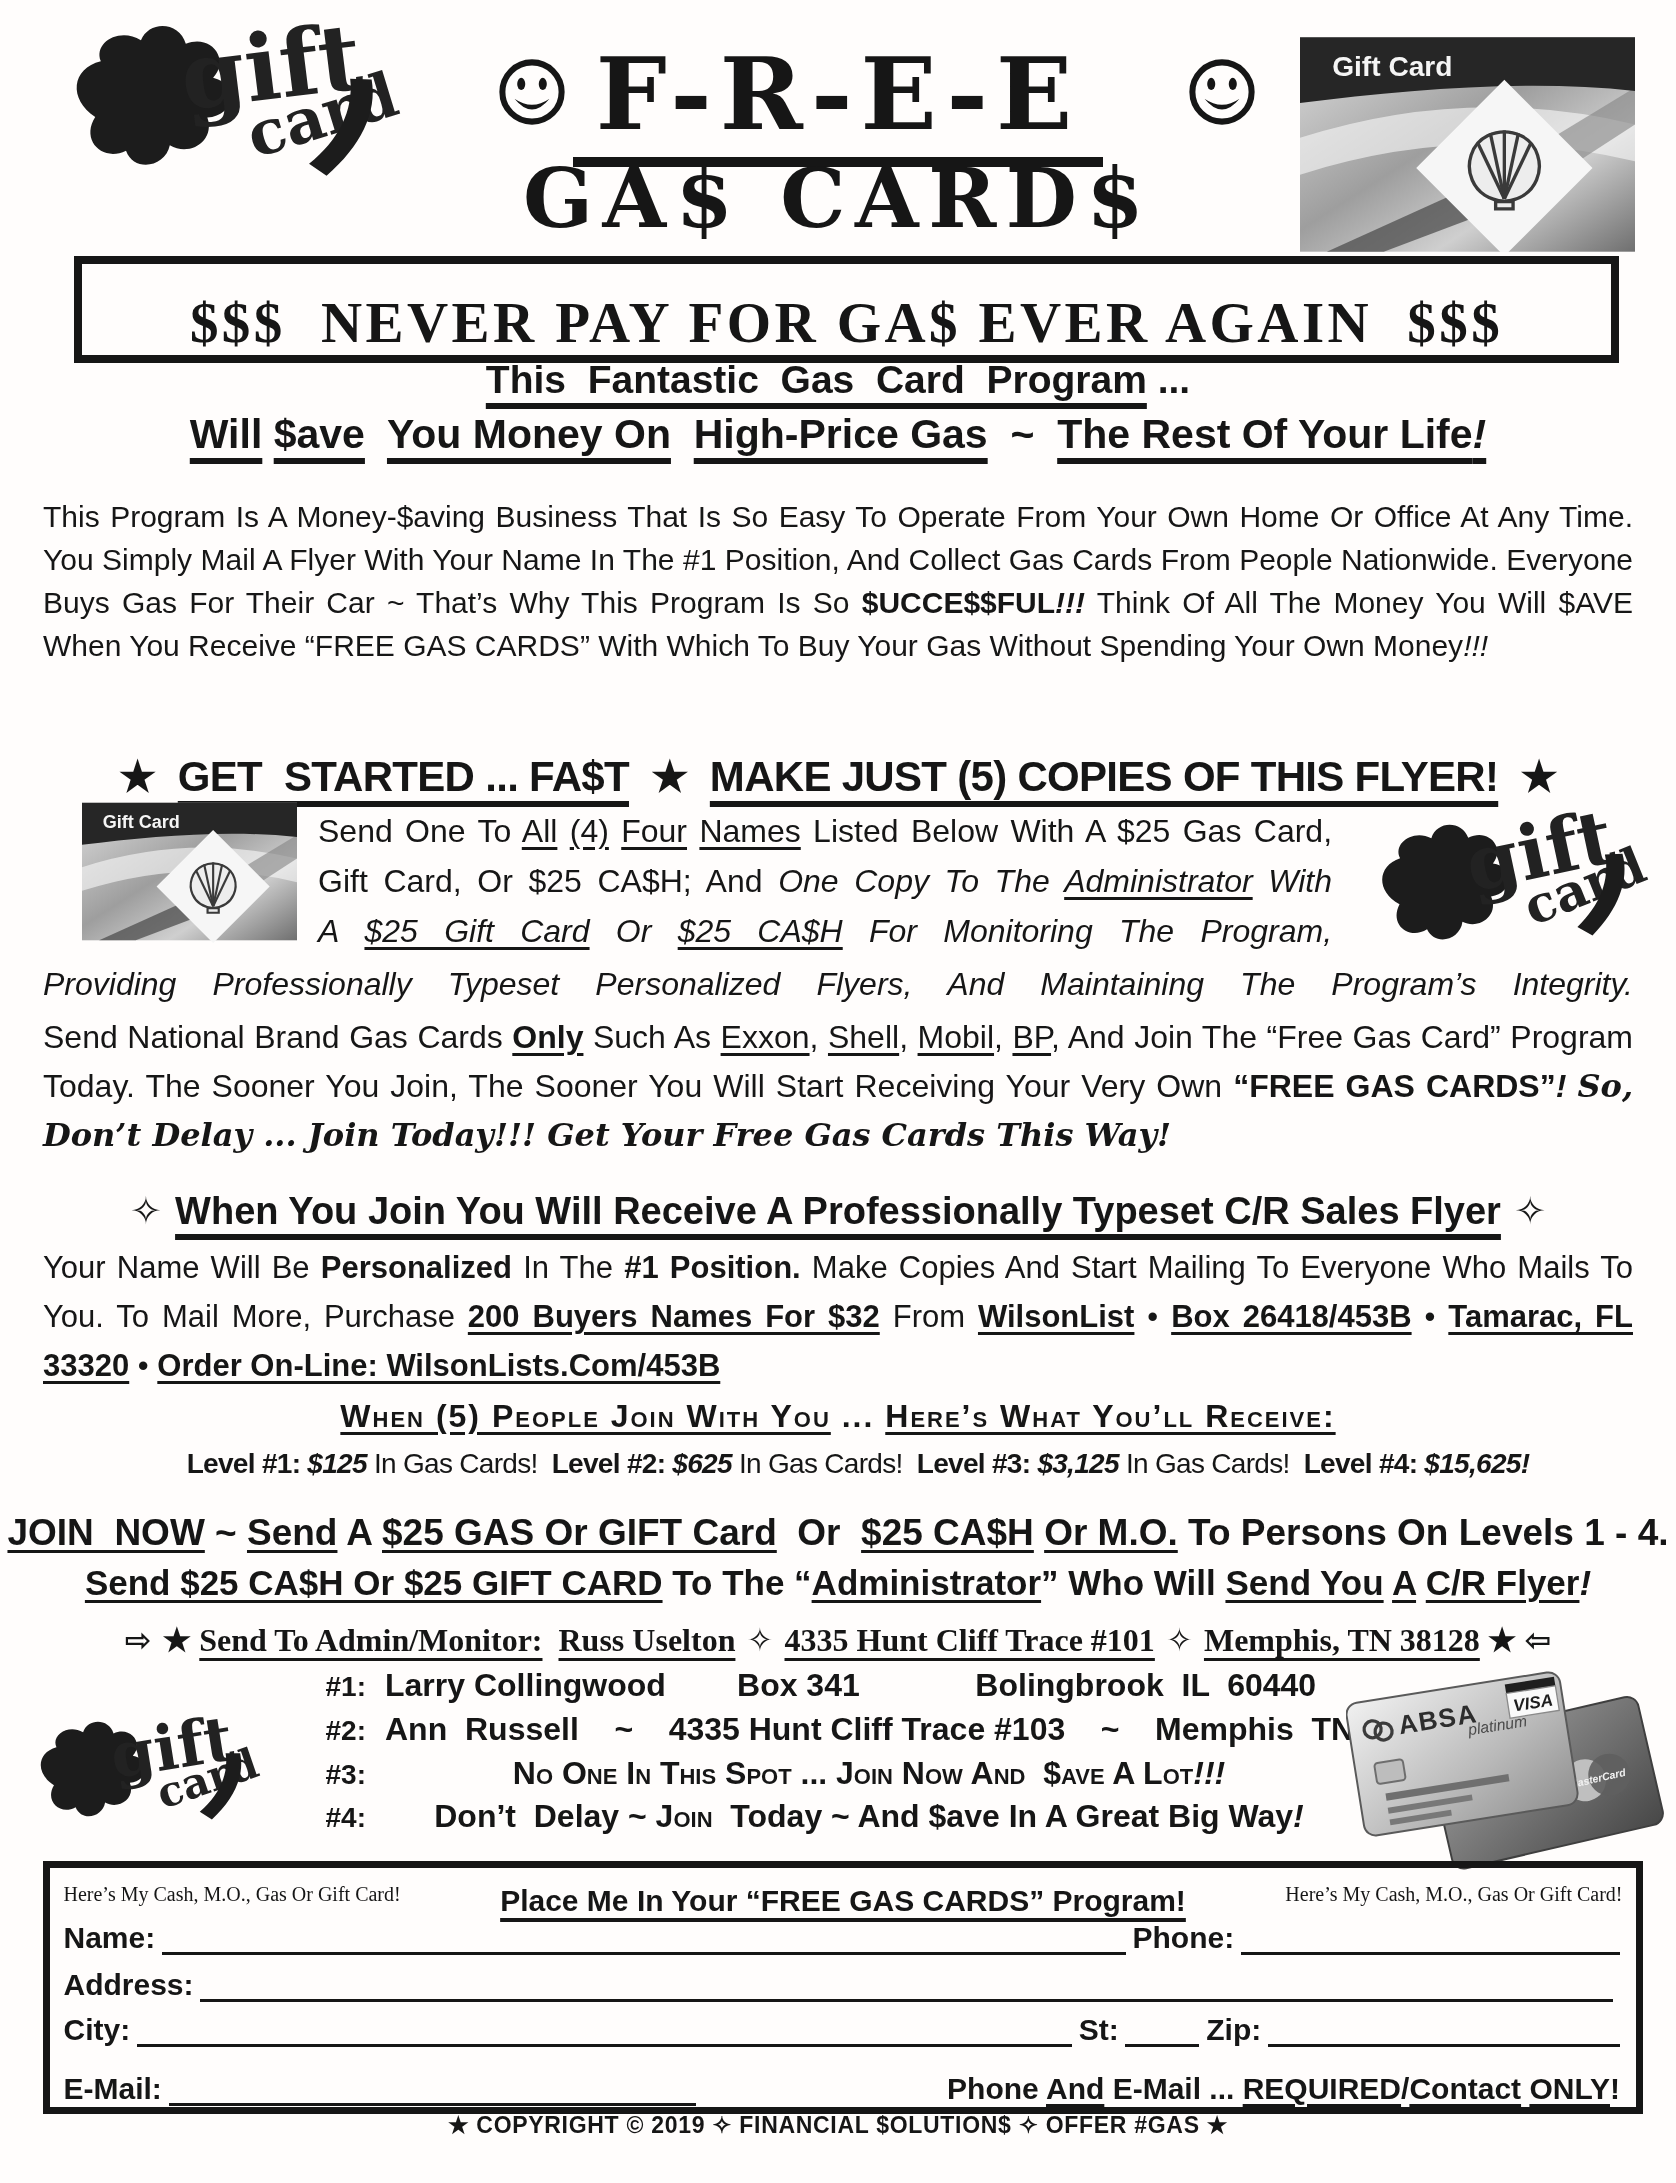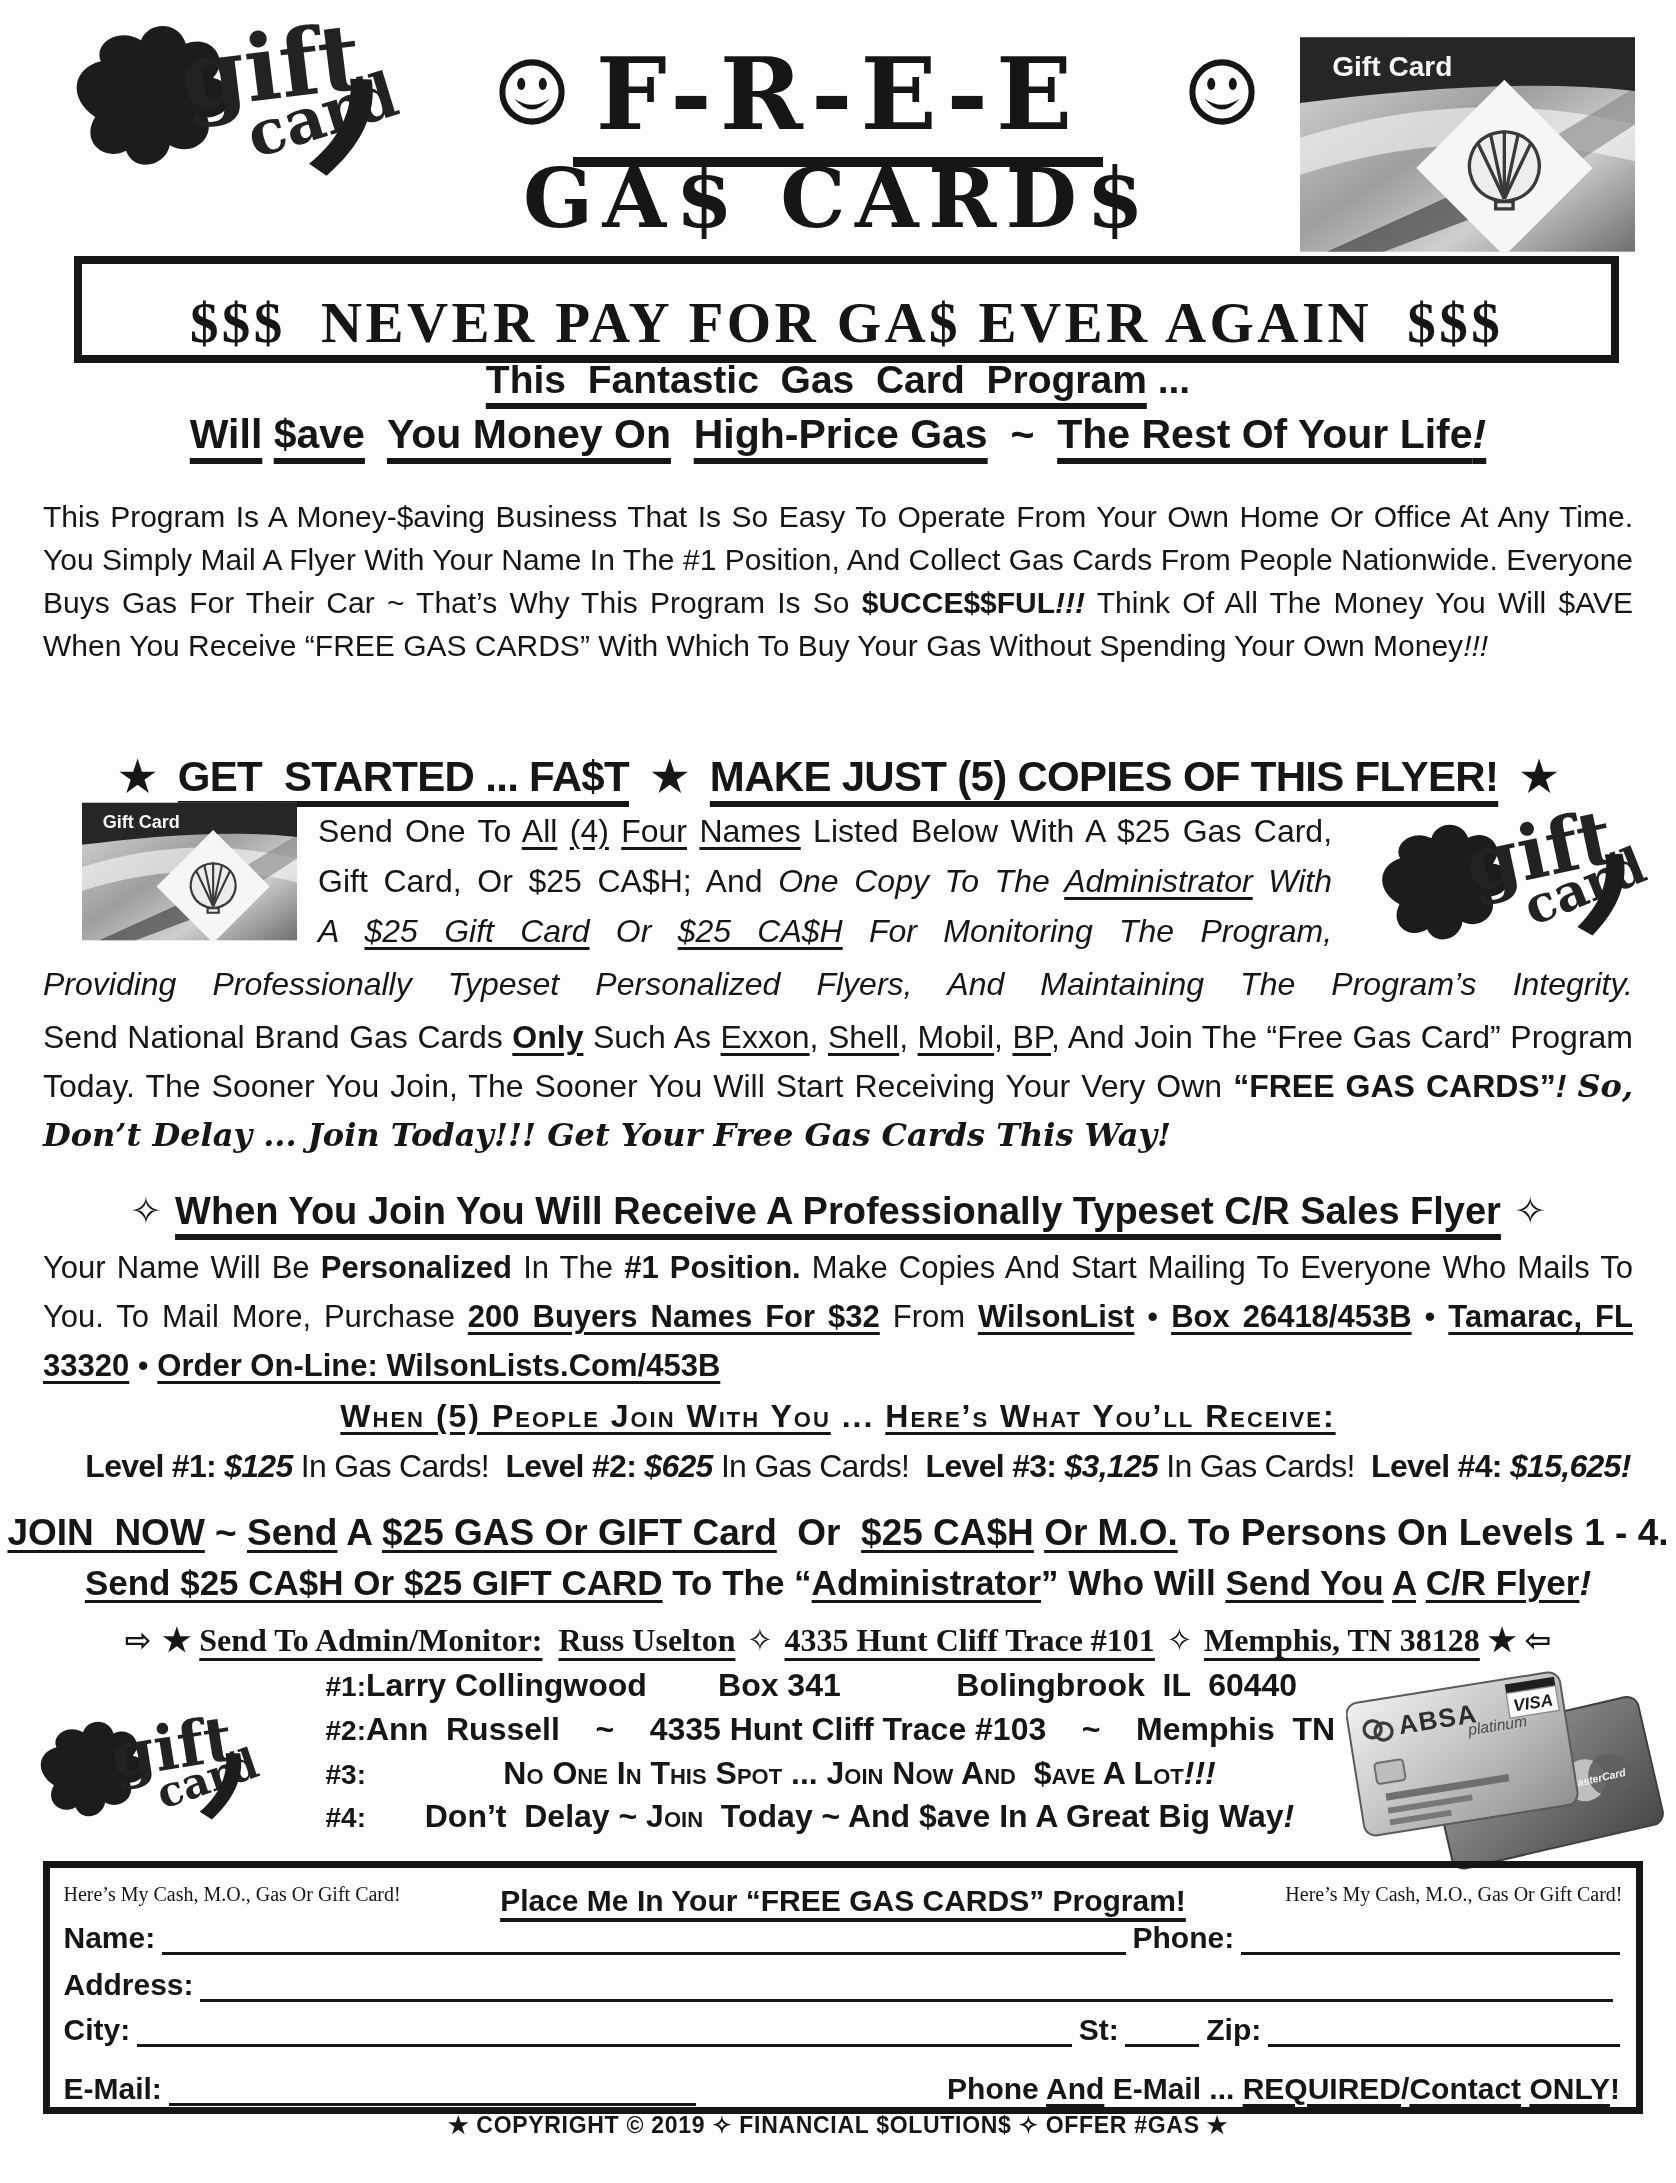--- a/index.html
+++ b/index.html
@@ -47,31 +47,31 @@
   #so-l2{top:863px;}
   #so-l3{top:913px;}
   #so-l4{left:43px;top:966px;width:1590px;font-size:32px;}
 
   #sn{left:43px;top:1013px;width:1590px;font-size:32px;line-height:49px;}
 
   #wj-head{top:1189px;font:700 38px "Liberation Sans",sans-serif;}
   #wj-para{left:43px;top:1243px;width:1590px;font-size:31px;line-height:49px;}
 
   #w5-head{top:1398px;font:700 32px "Liberation Sans",sans-serif;letter-spacing:2px;}
-  #levels{top:1448px;font-size:32px;letter-spacing:-0.7px;white-space:pre;padding-left:40px;}
+  #levels{top:1448px;font-size:28px;letter-spacing:-0.7px;white-space:pre;padding-left:40px;}
 
   #jn1{top:1512px;font:700 37px "Liberation Sans",sans-serif;white-space:pre;}
   #jn2{top:1563px;font:700 35px "Liberation Sans",sans-serif;text-align:center;}
   #admin{top:1621px;font:700 32px "Liberation Serif",serif;white-space:pre;}
   #admin .u{text-underline-offset:6.8px;}
 
   .name-row{position:absolute;left:298px;width:1055px;display:flex;align-items:baseline;
             font-weight:700;font-size:32px;white-space:pre;}
   .name-label{width:68px;text-align:right;font-size:28px;flex:none;}
-  .name-text{flex:1;}
+  .name-text{margin-left:19px;flex:1;}
   #nr1{top:1667px;}
   #nr2{top:1711px;}
   #nr3{top:1755px;}
   #nr4{top:1798px;}
   #nr3 .name-text,#nr4 .name-text{text-align:center;}
   #logo-bl{left:6.8px;top:1697px;}
   #cards-br{left:1346px;top:1667px;}
 
   #form{left:43px;top:1861px;width:1586px;height:239px;border:7.4px solid #161616;}
   .fnote{position:absolute;top:15px;font:400 20px "Liberation Serif",serif;}

